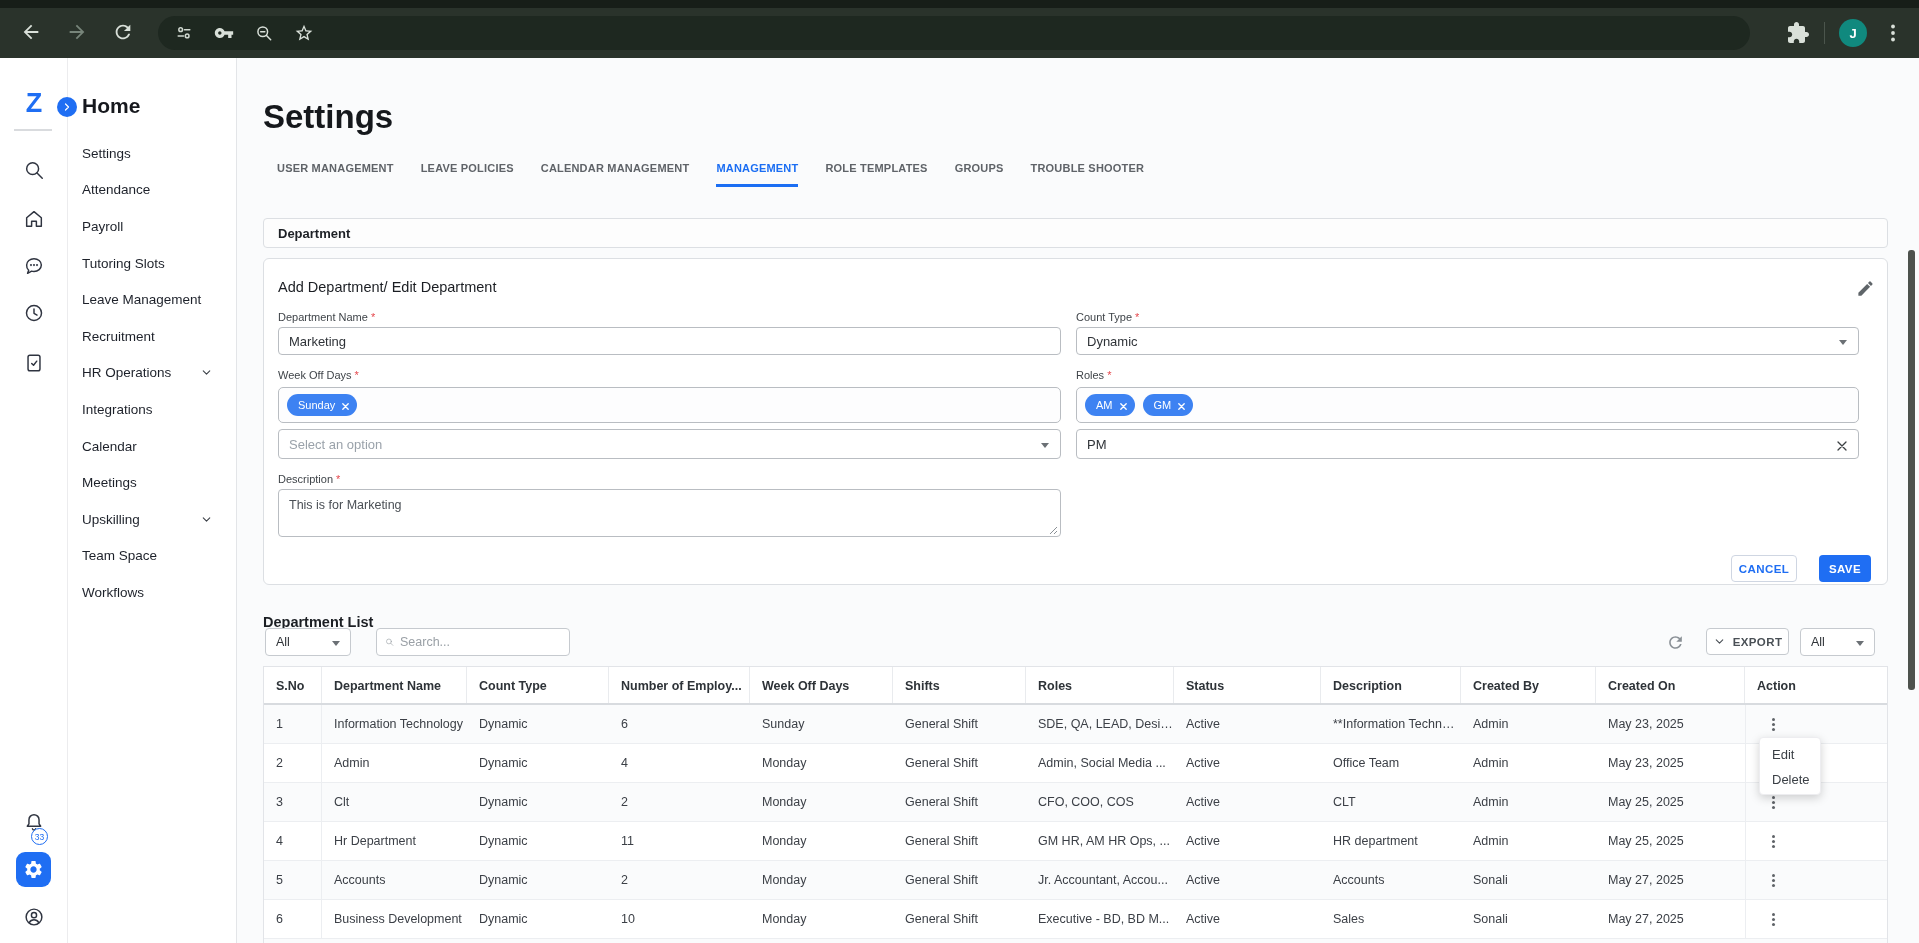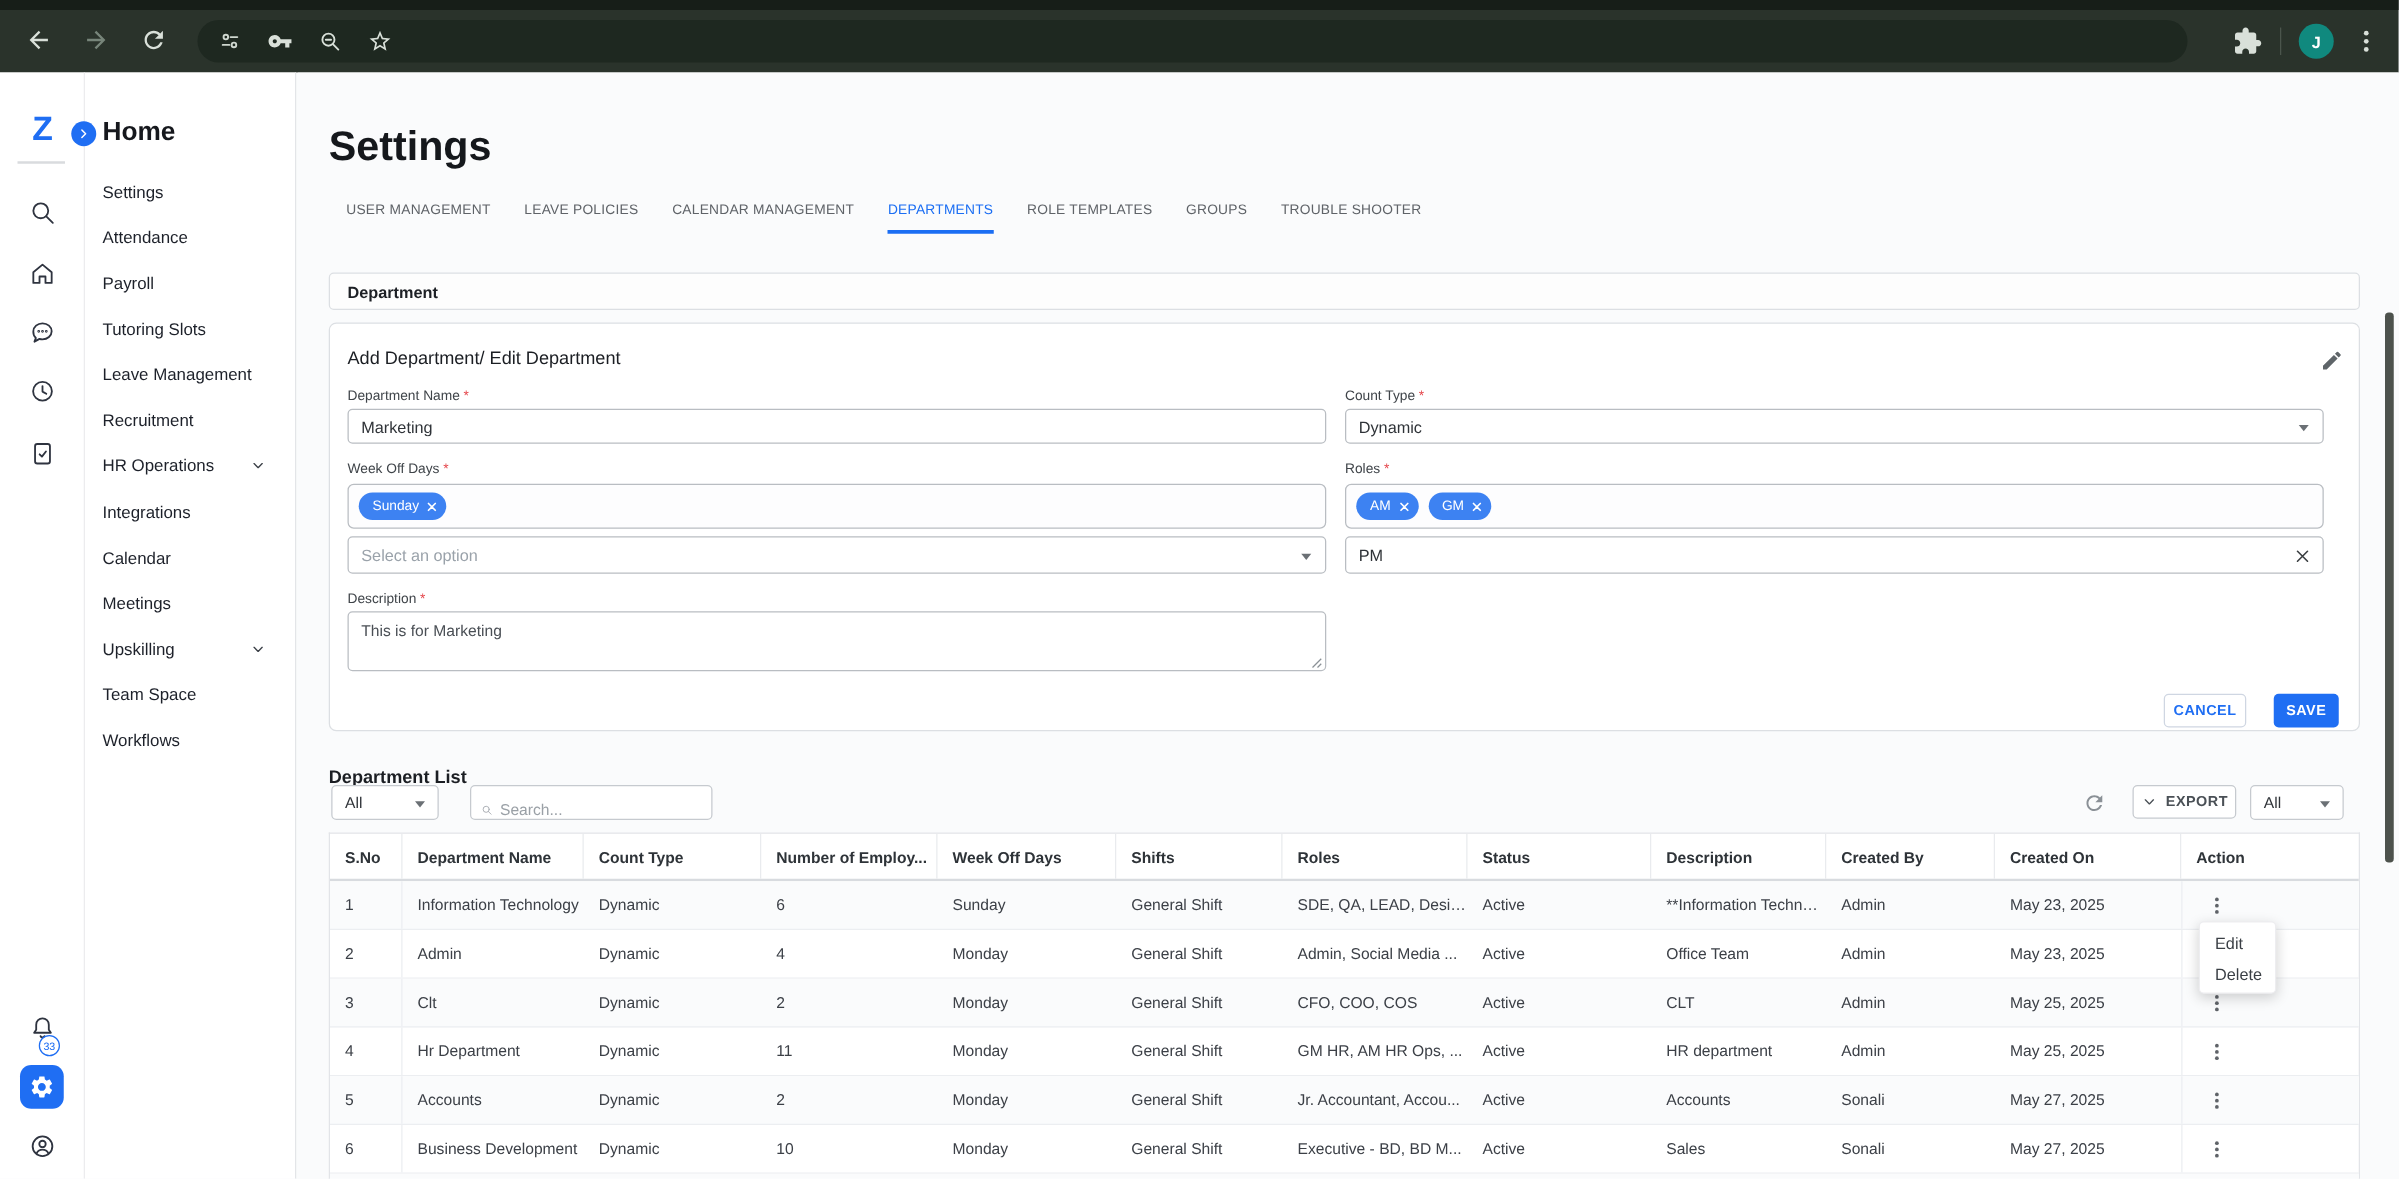--- a/index.html
+++ b/index.html
@@ -37,21 +37,21 @@
   #side-toggle svg { width:12px; height:12px; stroke:#fff; fill:none; stroke-width:2.4; stroke-linecap:round; stroke-linejoin:round; }
   #menu { position:absolute; left:68px; top:77px; width:169px; }
   .m-item { position:relative; height:36.6px; display:flex; align-items:center; padding-left:14px; font-size:13.5px; color:#1d212a; cursor:pointer; }
   .m-item .chev { position:absolute; right:24px; width:13px; height:13px; }
   .m-item .chev svg { width:13px; height:13px; stroke:#3c4148; fill:none; stroke-width:2; stroke-linecap:round; stroke-linejoin:round; }
 
   
   #main { position:absolute; left:238px; top:58px; width:1681px; height:885px; background:#fafbfc; }
   #page-title { position:absolute; left:25px; top:40px; font-size:33px; font-weight:600; color:#15181c; }
   #tabs { position:absolute; left:39px; top:104px; display:flex; }
-  .tab { margin-right:27px; padding-bottom:10px; font-size:11px; font-weight:400; letter-spacing:.2px; color:#5f6368; cursor:pointer; }
+  .tab { margin-right:27px; padding-bottom:10px; font-size:11px; font-weight:700; letter-spacing:.2px; color:#5f6368; cursor:pointer; }
   .tab.active { color:#1b6ef3; border-bottom:3px solid #1b6ef3; }
 
   #dept-bar { position:absolute; left:25px; top:160px; width:1625px; height:30px; background:#fdfdfd; border:1px solid #dcdfe3; border-radius:4px; display:flex; align-items:center; padding-left:14px; font-size:13px; font-weight:700; color:#1d2025; }
 
   #form-panel { position:absolute; left:25px; top:200px; width:1625px; height:327px; background:#fff; border:1px solid #dcdfe3; border-radius:6px; }
   #form-title { position:absolute; left:14px; top:20px; font-size:14.5px; font-weight:400; color:#1b1e23; }
   #edit-pencil { position:absolute; left:1592px; top:20px; width:19px; height:19px; cursor:pointer; }
   #edit-pencil svg { width:19px; height:19px; fill:#5f6569; }
   .flabel { position:absolute; font-size:11px; color:#3f4449; }
   .req { color:#e5484d; margin-left:3px; }
@@ -68,21 +68,21 @@
   #desc-area { position:absolute; left:14px; top:230px; width:783px; height:48px; border:1px solid #b9bdc2; border-radius:4px; background:#fff; font-size:12.5px; color:#4a4f55; padding:8px 10px; }
   #desc-grip { position:absolute; right:2px; bottom:2px; width:10px; height:10px; }
   .btn { position:absolute; top:296px; height:27px; border-radius:4px; font-size:11.5px; font-weight:700; letter-spacing:.4px; display:flex; align-items:center; justify-content:center; cursor:pointer; }
   #btn-cancel { right:90px; width:66px; background:#fff; border:1px solid #cfd6e2; color:#1f6ef3; }
   #btn-save { right:16px; width:52px; background:#1f6ef3; color:#fff; }
 
   
   #list-title { position:absolute; left:25px; top:556px; font-size:14.5px; font-weight:700; color:#1b1e23; }
   .mini-select { position:absolute; top:570px; height:28px; border:1px solid #c6cacf; border-radius:4px; background:#fff; display:flex; align-items:center; padding:0 26px 0 10px; font-size:12.5px; color:#2f3338; cursor:pointer; }
   .mini-select .arrow { position:absolute; right:10px; top:12px; width:0; height:0; border-left:4.5px solid transparent; border-right:4.5px solid transparent; border-top:5px solid #6b7075; }
-  #search-box { position:absolute; left:138px; top:570px; width:194px; height:28px; border:1px solid #c6cacf; border-radius:4px; background:#fff; display:flex; align-items:flex-end; padding:0 8px; }
+  #search-box { position:absolute; left:138px; top:570px; width:194px; height:28px; border:1px solid #c6cacf; border-radius:4px; background:#fff; display:flex; align-items:center; padding:0 8px; }
   #search-box svg { width:14px; height:14px; stroke:#9aa0a6; fill:none; stroke-width:1.7; stroke-linecap:round; }
   #search-input { border:none; outline:none; flex:1; margin-left:6px; font-family:"Liberation Sans",sans-serif; font-size:12.5px; color:#2f3338; background:transparent; }
   #search-input::placeholder { color:#9aa0a6; }
   #refresh-btn { position:absolute; left:1428px; top:575px; width:19px; height:19px; cursor:pointer; }
   #refresh-btn svg { width:19px; height:19px; fill:#8a9096; }
   #export-btn { position:absolute; left:1468px; top:570px; width:83px; height:27px; border:1px solid #c6cacf; border-radius:4px; background:#fff; display:flex; align-items:center; justify-content:center; gap:7px; font-size:11.5px; font-weight:600; letter-spacing:.4px; color:#4a5056; cursor:pointer; }
   #export-btn svg { width:13px; height:13px; stroke:#4a5056; fill:none; stroke-width:2; stroke-linecap:round; stroke-linejoin:round; }
   #pagesize-select { left:1562px; width:75px; }
   #filter-select { left:27px; width:86px; }
 
@@ -289,21 +289,21 @@
     </div>
   </div>
 
   <div id="main">
     <div id="page-title">Settings</div>
 
     <div id="tabs">
       <div class="tab">USER MANAGEMENT</div>
       <div class="tab">LEAVE POLICIES</div>
       <div class="tab">CALENDAR MANAGEMENT</div>
-      <div class="tab active">DEPARTMENTS</div>
+      <div class="tab active">MANAGEMENT</div>
       <div class="tab">ROLE TEMPLATES</div>
       <div class="tab">GROUPS</div>
       <div class="tab">TROUBLE SHOOTER</div>
     </div>
 
     <div id="dept-bar">
       <span>Department</span>
     </div>
 
     <div id="form-panel">

